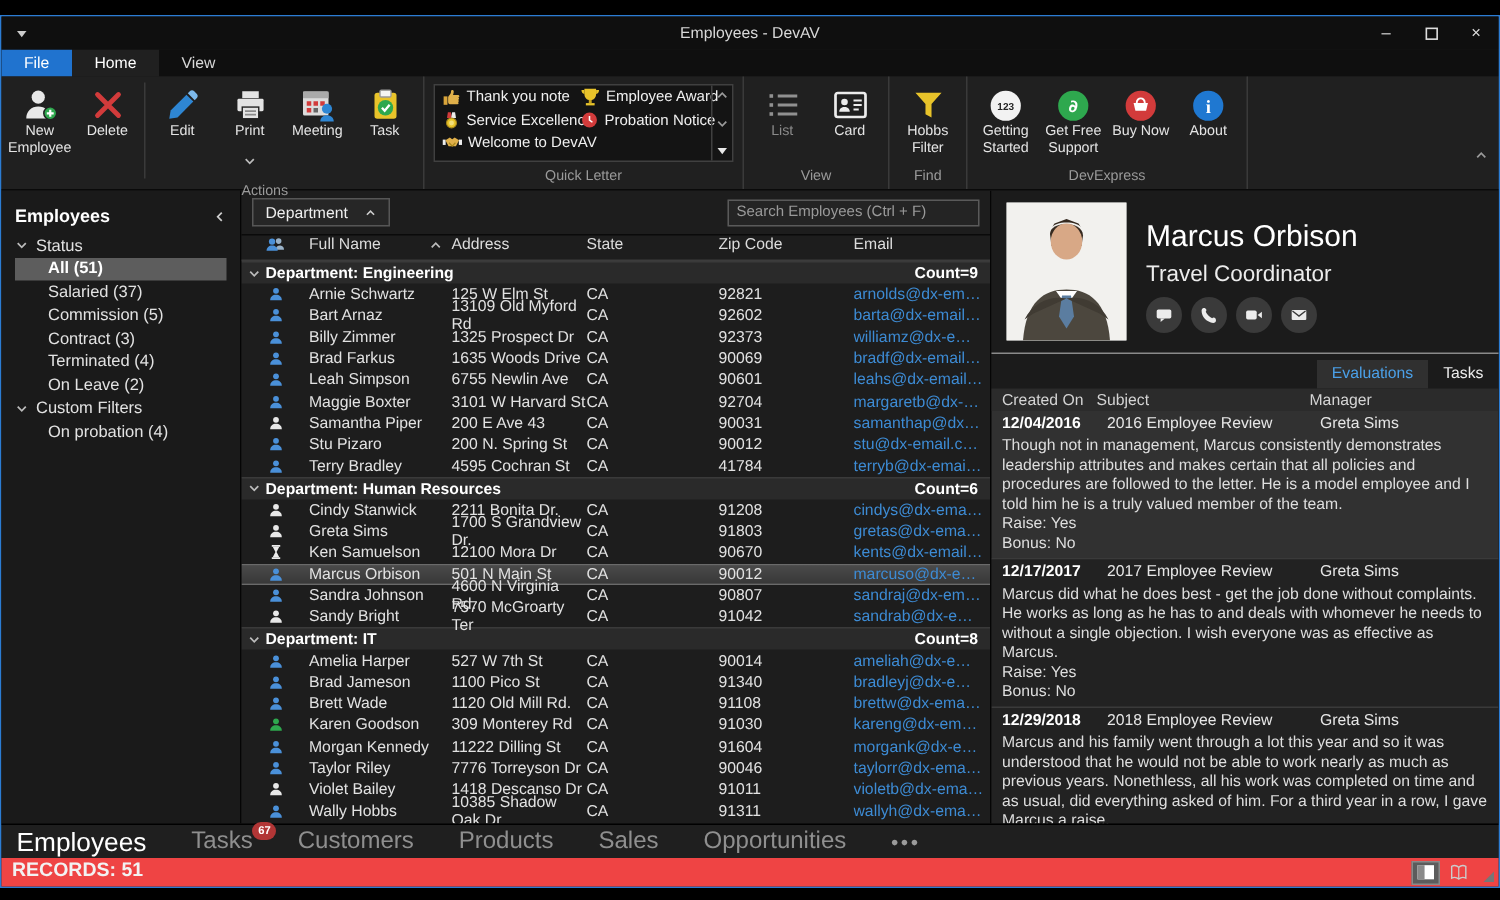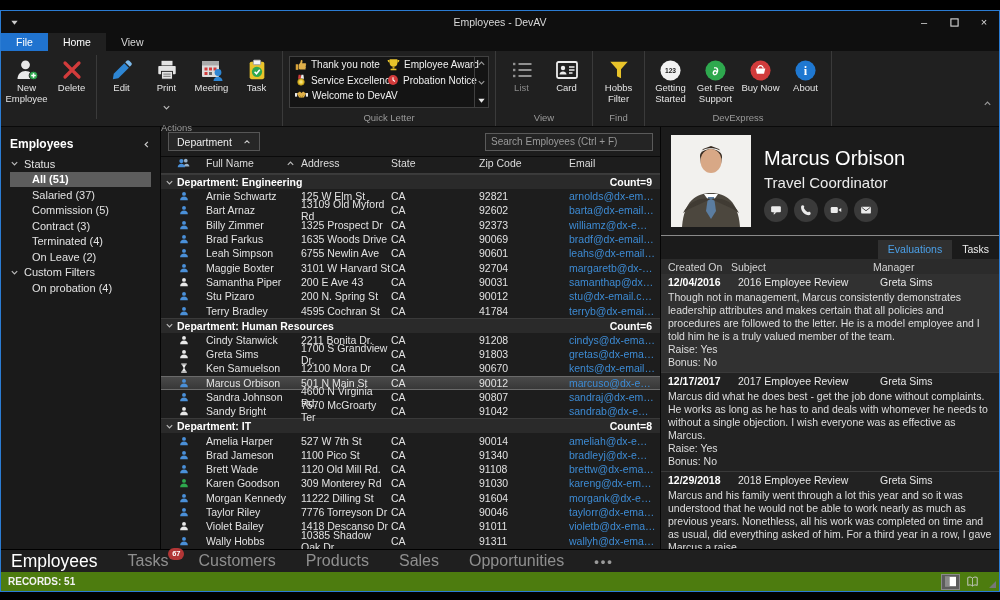--- a/index.html
+++ b/index.html
@@ -96,21 +96,21 @@
   .eitem .yn{color:#dedede}
 
   
   .bottomnav{height:23px;flex:none;background:#1f1f1f;display:flex;align-items:center;padding:0 10px;border-top:1px solid #000}
   .nav-item{margin-right:30px;font-size:16px;color:#8f8f8f;position:relative;white-space:nowrap}
   .nav-item.active{color:#fff;font-size:17.5px}
   .nav-badge{position:absolute;top:-4px;right:-16px;background:#b23636;color:#fff;font-size:7.5px;line-height:8px;padding:2px 4px;border-radius:8px;font-weight:bold}
   .nav-more{letter-spacing:2px;font-weight:bold;font-size:13px;color:#9a9a9a}
 
   
-  .statusbar{height:19px;flex:none;background:#4d7c0f;display:flex;align-items:center;padding:0 3px 0 7px;font-size:10px;font-weight:bold;color:#f2f2f2}
+  .statusbar{height:19px;flex:none;background:#ef4444;display:flex;padding:0 3px 0 7px;font-size:13px;font-weight:bold;color:#f2f2f2}
   .sb-right{margin-left:auto;display:flex;align-items:center;gap:3px}
   .sb-btn{width:19px;height:16px;display:flex;align-items:center;justify-content:center}
   .sb-btn.active{background:#5c5c5c;border:1px solid #8a8a8a}
   .grip{width:0;height:0;border-left:7px solid transparent;border-bottom:7px solid #777;margin-left:4px;margin-top:6px}
 </style>
 </head>
 <body>
 
 <div class="window">
 

